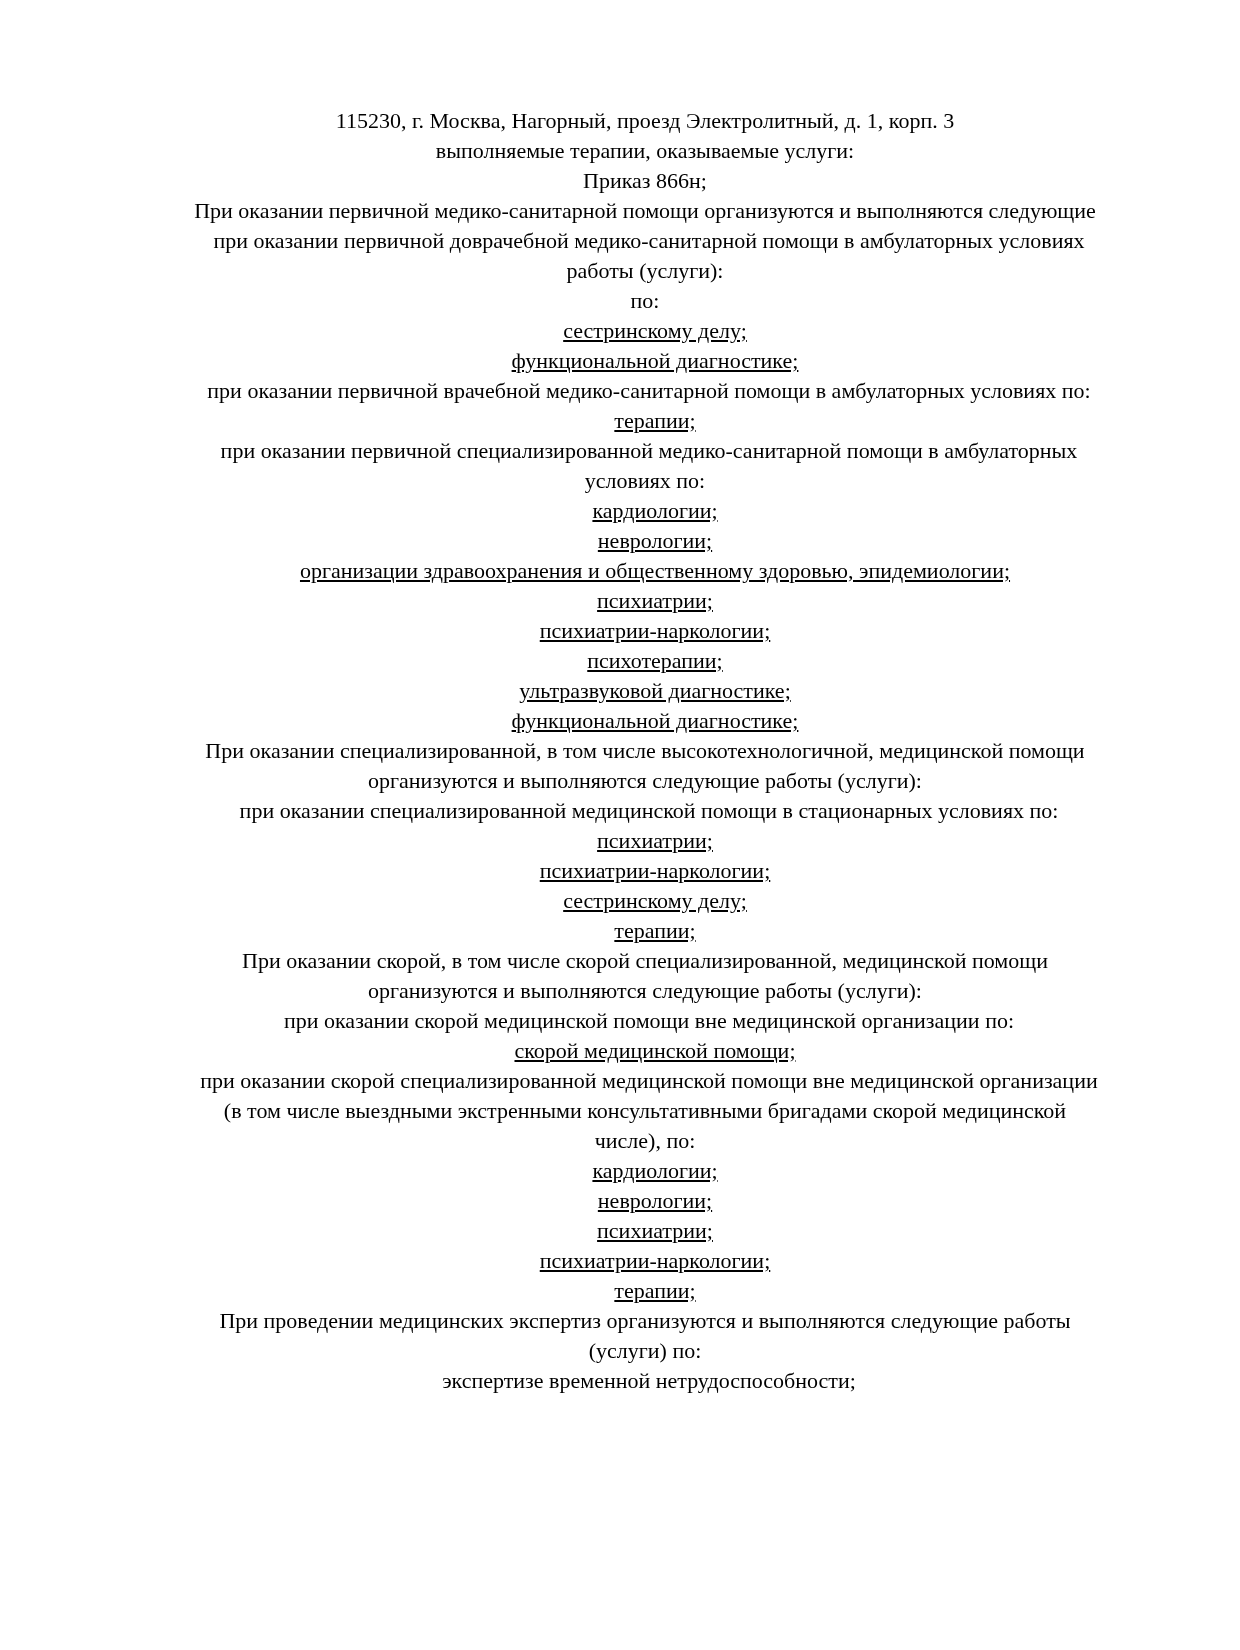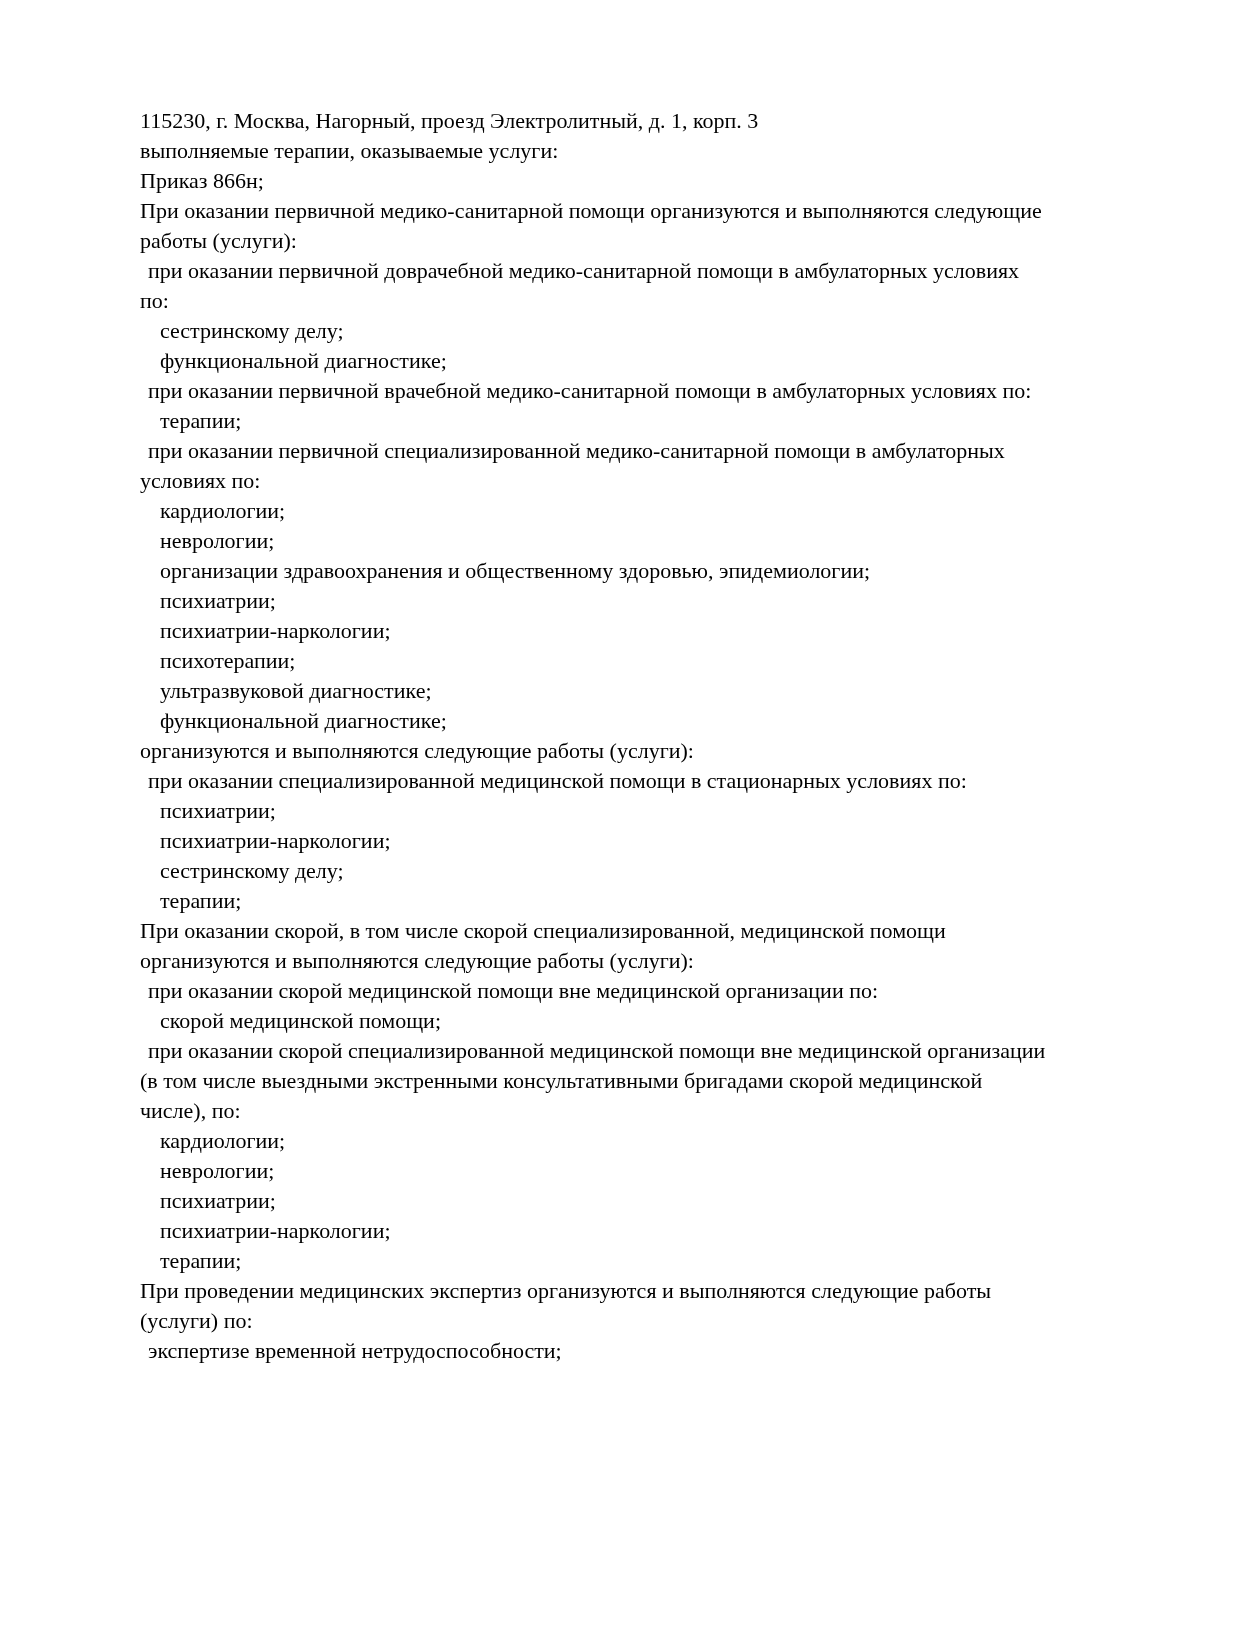--- a/index.html
+++ b/index.html
@@ -24,55 +24,57 @@
   .text-block {
     position: absolute;
     left: 140px;
     top: 106px;
     width: 1010px;
     font-family: "Liberation Serif", "DejaVu Serif", serif;
     font-size: 22px;
     line-height: 30px;
     color: #000000;
     letter-spacing: 0;
+    text-align: center;
   }
   .line {
     white-space: pre;
     height: 30px;
   }
   .indent-0 { padding-left: 0; }
   .indent-1 { padding-left: 8px; }
-  .indent-2 { padding-left: 20px; }
+  .indent-2 { padding-left: 20px; text-decoration: underline; }
 </style>
 </head>
 <body>
 
 <div class="page">
   <div class="text-block" id="text-block">
       <div class="line indent-0">115230, г. Москва, Нагорный, проезд Электролитный, д. 1, корп. 3</div>
       <div class="line indent-0">выполняемые терапии, оказываемые услуги:</div>
       <div class="line indent-0">Приказ 866н;</div>
       <div class="line indent-0">При оказании первичной медико-санитарной помощи организуются и выполняются следующие</div>
+      <div class="line indent-1">при оказании первичной доврачебной медико-санитарной помощи в амбулаторных условиях</div>
       <div class="line indent-0">работы (услуги):</div>
-      <div class="line indent-1">при оказании первичной доврачебной медико-санитарной помощи в амбулаторных условиях</div>
       <div class="line indent-0">по:</div>
       <div class="line indent-2">сестринскому делу;</div>
       <div class="line indent-2">функциональной диагностике;</div>
       <div class="line indent-1">при оказании первичной врачебной медико-санитарной помощи в амбулаторных условиях по:</div>
       <div class="line indent-2">терапии;</div>
       <div class="line indent-1">при оказании первичной специализированной медико-санитарной помощи в амбулаторных</div>
       <div class="line indent-0">условиях по:</div>
       <div class="line indent-2">кардиологии;</div>
       <div class="line indent-2">неврологии;</div>
       <div class="line indent-2">организации здравоохранения и общественному здоровью, эпидемиологии;</div>
       <div class="line indent-2">психиатрии;</div>
       <div class="line indent-2">психиатрии-наркологии;</div>
       <div class="line indent-2">психотерапии;</div>
       <div class="line indent-2">ультразвуковой диагностике;</div>
       <div class="line indent-2">функциональной диагностике;</div>
+      <div class="line indent-0">При оказании специализированной, в том числе высокотехнологичной, медицинской помощи</div>
       <div class="line indent-0">организуются и выполняются следующие работы (услуги):</div>
       <div class="line indent-1">при оказании специализированной медицинской помощи в стационарных условиях по:</div>
       <div class="line indent-2">психиатрии;</div>
       <div class="line indent-2">психиатрии-наркологии;</div>
       <div class="line indent-2">сестринскому делу;</div>
       <div class="line indent-2">терапии;</div>
       <div class="line indent-0">При оказании скорой, в том числе скорой специализированной, медицинской помощи</div>
       <div class="line indent-0">организуются и выполняются следующие работы (услуги):</div>
       <div class="line indent-1">при оказании скорой медицинской помощи вне медицинской организации по:</div>
       <div class="line indent-2">скорой медицинской помощи;</div>

